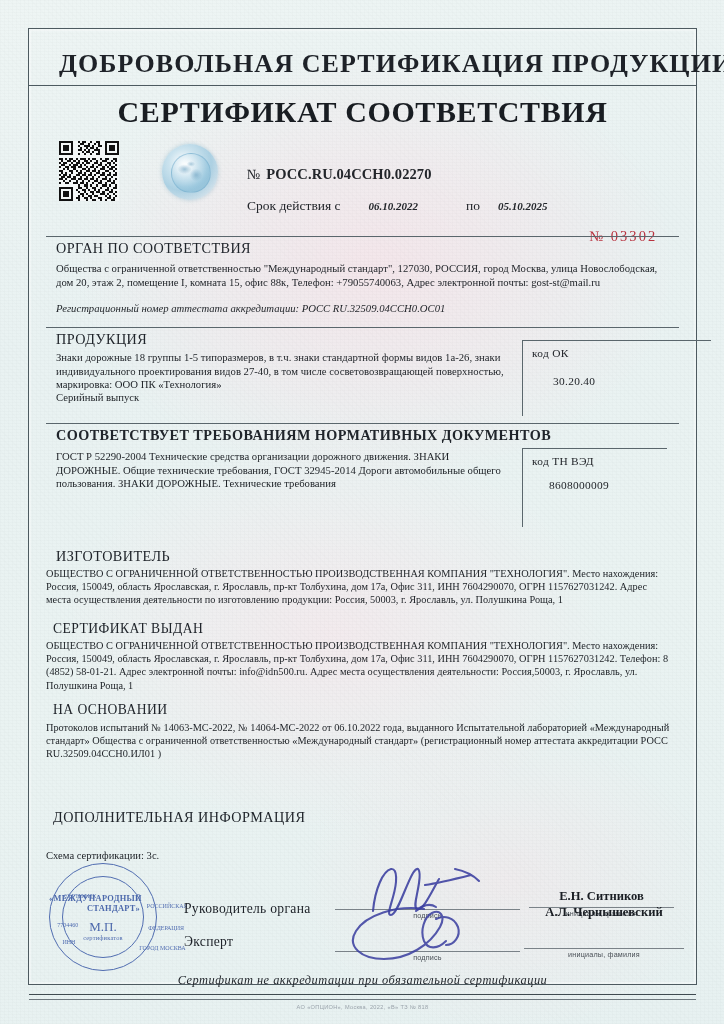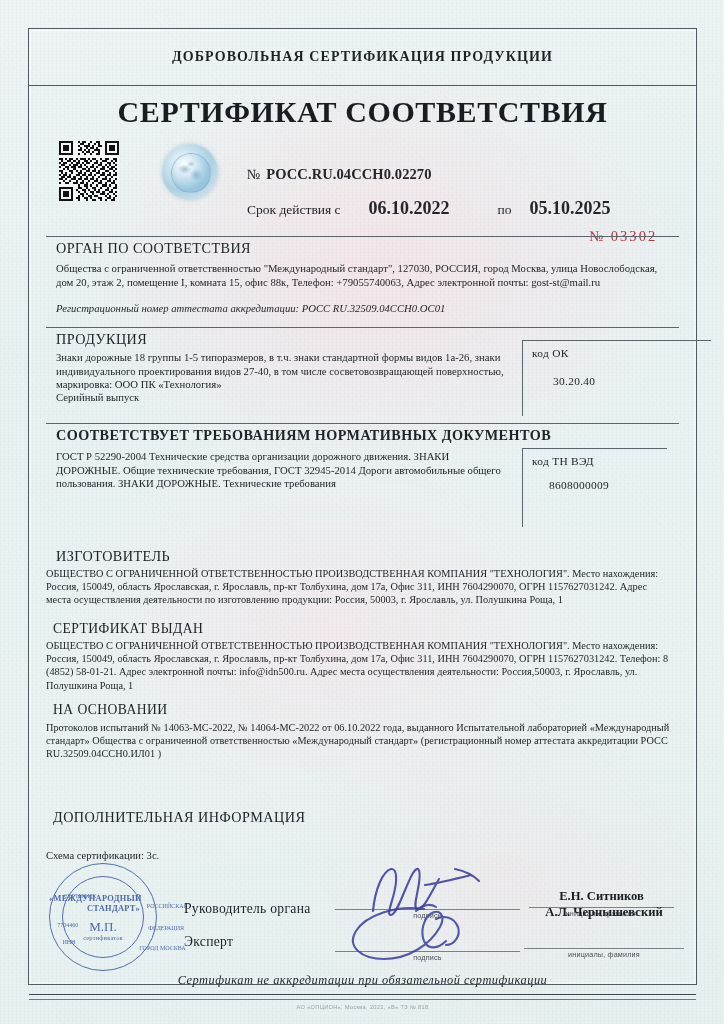--- a/index.html
+++ b/index.html
@@ -42,22 +42,21 @@
     width: 667px;
     height: 955px;
     border: 1.6px solid #4d5a60;
     box-shadow: inset 0 0 0 2.2px rgba(255,255,255,0.35);
   }
 
   
   .hdr-title1 {
     position: absolute;
     left: 30px; top: 20px; width: 607px;
-    text-align: center;
-    font-size: 14px;
+    font-size: 26px;
     font-weight: bold;
     letter-spacing: 1.1px;
     color: #1e2228;
     white-space: nowrap;
   }
   .hdr-rule {
     position: absolute;
     left: 0; top: 56px; width: 667px;
     height: 0;
     border-top: 1.5px solid #4d5a60;
@@ -117,21 +116,21 @@
     white-space: nowrap;
   }
   .num-line .lbl { font-size: 14px; }
   .num-line .val { font-weight: bold; font-size: 14.5px; margin-left: 6px; letter-spacing: .1px;}
   .valid-line {
     position: absolute;
     left: 218px; top: 169px;
     font-size: 13.5px;
     white-space: nowrap;
   }
-  .valid-line .val { font-weight: bold; font-size: 18px; }
+  .valid-line .val { font-weight: bold; font-size: 11px; font-style: italic; }
   .sp-a { display:inline-block; width: 28px; }
   .sp-b { display:inline-block; width: 48px; }
   .sp-c { display:inline-block; width: 18px; }
   .red-num {
     position: absolute;
     left: 560px; top: 199px;
     font-size: 14.5px;
     color: #b8323f;
     letter-spacing: 2.1px;
     white-space: nowrap;

